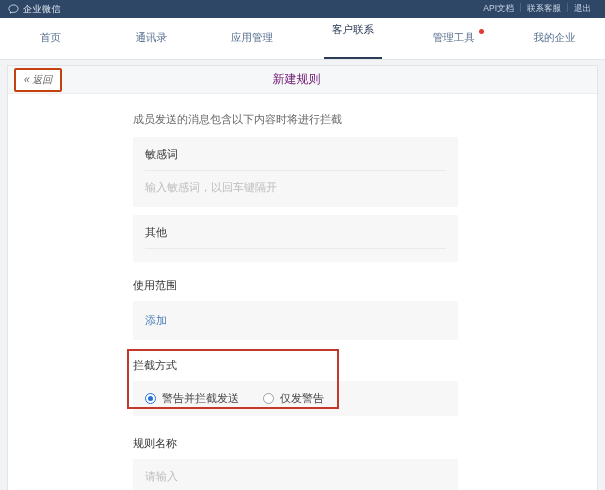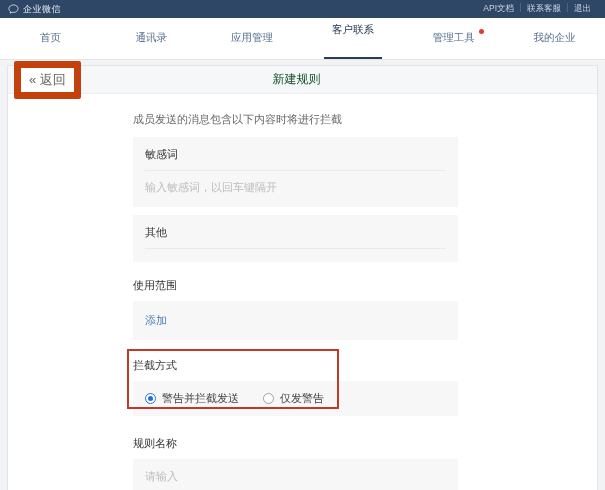--- a/index.html
+++ b/index.html
@@ -44,26 +44,26 @@
   
   .content {
     margin: 5px 7px 0 7px; background: #fff; border: 1px solid #e2e4e7;
     height: 440px; position: relative;
   }
   .content-header {
     height: 28px; background: #f6f7f8; border-bottom: 1px solid #ededee;
     display: flex; align-items: center; position: relative;
   }
   .back-btn {
-    margin-left: 6px; background: #fff; border: 7px solid #c2410c; border-radius: 2px;
-    font-size: 13px; color: #666; padding: 3px 8px; cursor: pointer;
+    margin-left: 6px; background: #fff; border: 2px solid #c2410c; border-radius: 2px;
+    font-size: 10px; color: #666; padding: 3px 8px; cursor: pointer; font-style: italic;
   }
   .page-title {
     position: absolute; left: 0; right: 12px; text-align: center;
-    font-size: 12px; color: #14532d;
+    font-size: 12px; color: #701a75;
   }
 
   
   .form-area { padding: 18px 0 0 125px; }
   .intro { font-size: 11px; color: #666; }
 
   .panel {
     width: 325px; background: #f7f7f8; border-radius: 1px;
   }
   .panel-pad { padding: 10px 12px 13px 12px; }

